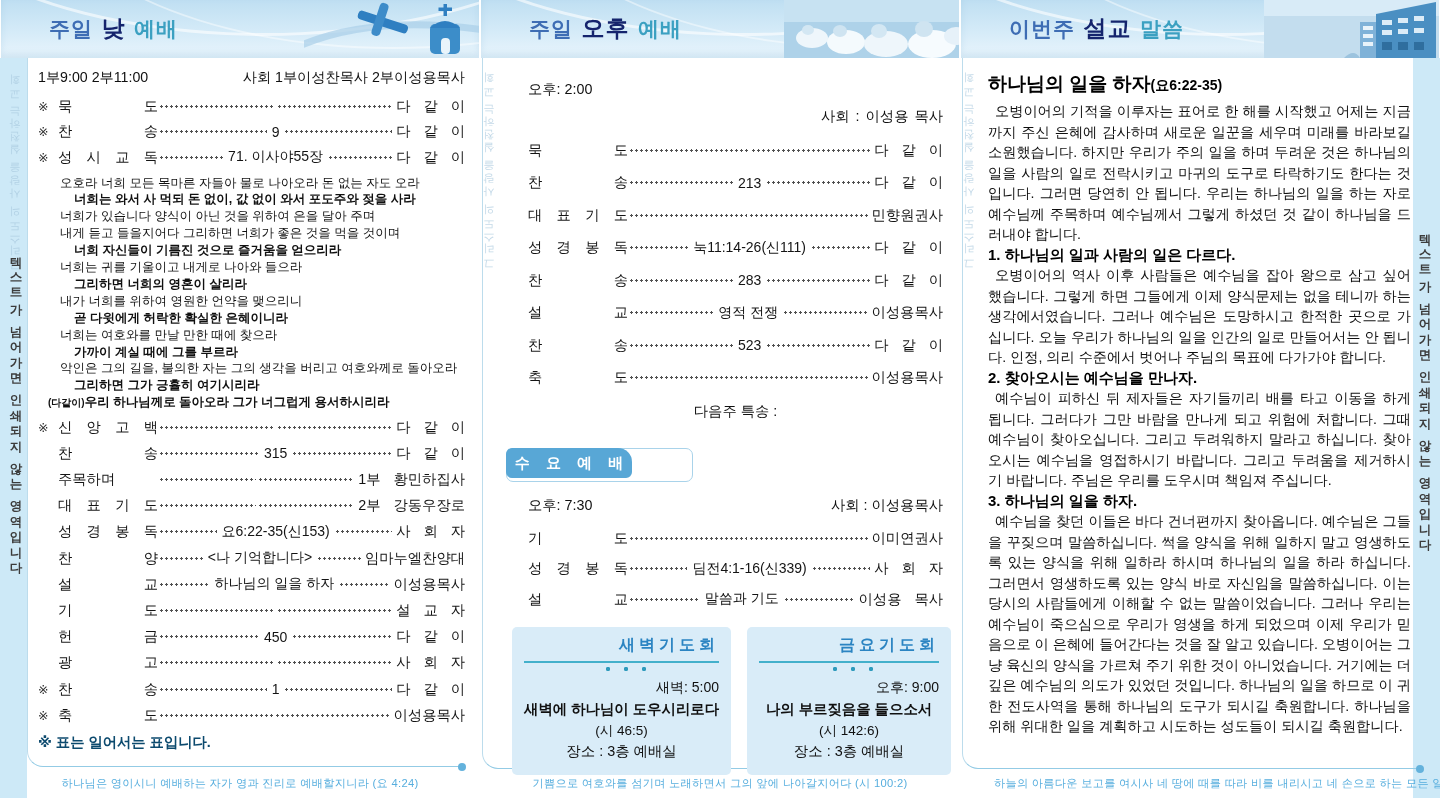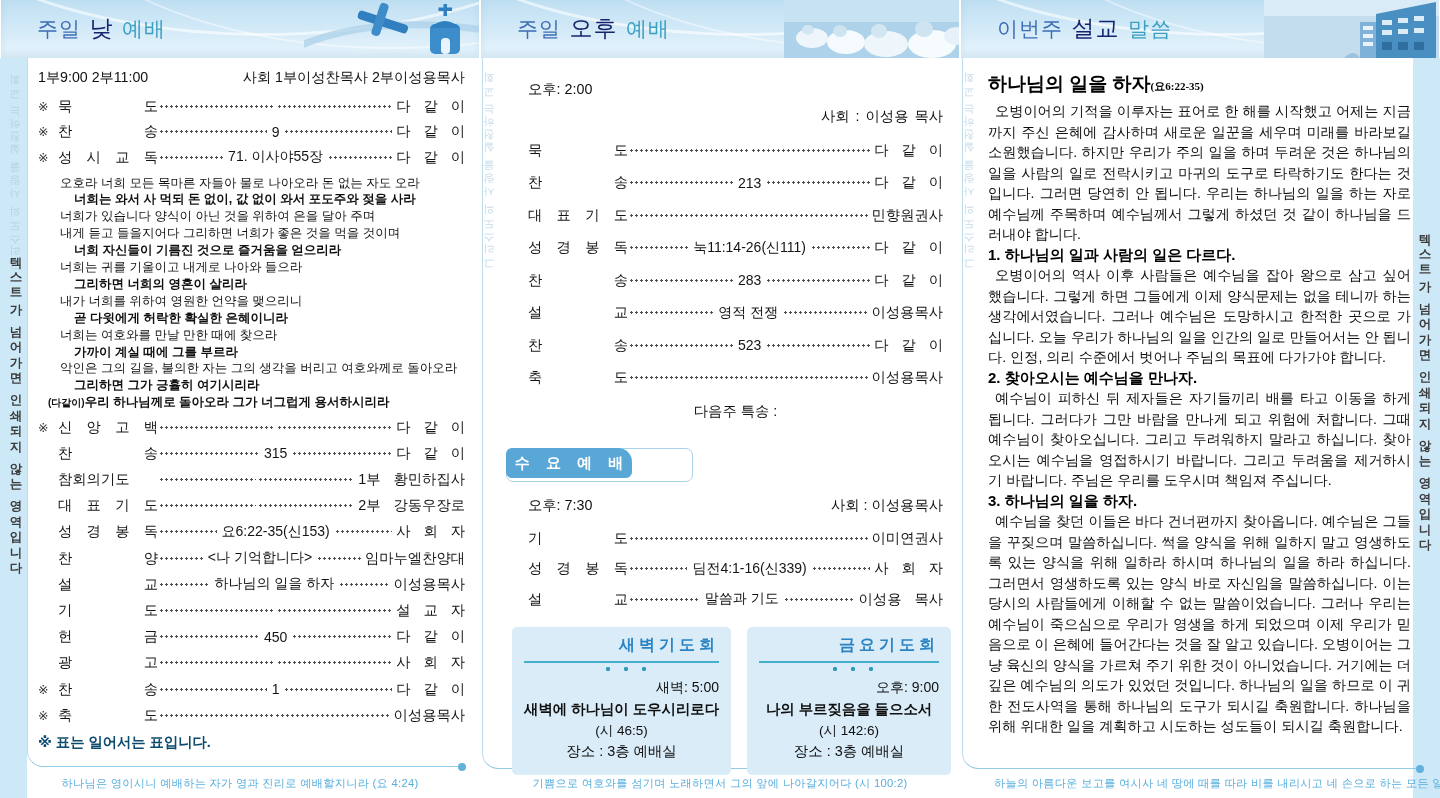--- a/index.html
+++ b/index.html
@@ -8,21 +8,21 @@
   .panel{position:relative;width:480px;height:798px;background:#fff;overflow:hidden;}
 
   
   .band{position:absolute;top:0;left:1px;right:1px;height:58px;overflow:hidden;
         background:linear-gradient(180deg,#bfdff2 0%,#d5ebf8 55%,#e9f5fc 100%);
         box-shadow:inset 0 -4px 6px rgba(130,180,215,.25);}
   .band::before{content:'';position:absolute;width:760px;height:360px;border-radius:50%;
         border:3px solid rgba(255,255,255,.6);top:-330px;left:-120px;}
   .band::after{content:'';position:absolute;width:700px;height:330px;border-radius:50%;
         border:2px solid rgba(255,255,255,.45);top:-285px;left:40px;}
-  .band-title{position:absolute;left:36px;top:13px;font-weight:normal;letter-spacing:1px;white-space:nowrap;z-index:2;}
+  .band-title{position:absolute;left:48px;top:13px;font-weight:bold;letter-spacing:1px;white-space:nowrap;z-index:2;}
   .t1{color:#3e6db4;font-size:21px;}
   .t2{color:#15246d;font-size:23px;margin:0 3px;}
   .t3{color:#3ba0c1;font-size:21px;}
   .band-art{position:absolute;right:0;top:0;height:58px;z-index:1;}
 
   
   .strip{position:absolute;top:58px;bottom:0;width:27px;background:#cde9f7;}
   .strip.sl{left:0;} .strip.sr{right:0;}
   .v-notice{position:absolute;writing-mode:vertical-rl;text-orientation:mixed;
         font-size:12.5px;font-weight:bold;color:#3c3c3c;letter-spacing:3px;z-index:3;white-space:pre;}
@@ -85,21 +85,21 @@
         background-size:18px 6px;background-repeat:repeat-x;background-position:3px 50%;}
   .pbox-time{text-align:right;font-size:14px;margin-bottom:3px;}
   .pbox-verse{text-align:center;font-weight:bold;font-size:14.4px;margin-bottom:3px;white-space:nowrap;}
   .pbox-ref{text-align:center;font-size:13.5px;margin-bottom:2px;}
   .pbox-place{text-align:center;font-size:14.4px;}
 
   
   .right-content{position:absolute;left:28px;right:29px;top:62px;z-index:2;}
   .sermon-title-line{margin:9px 0 4px;color:#000;}
   .sermon-title{font-size:19px;font-weight:bold;}
-  .sermon-ref{font-size:11px;font-weight:bold;font-family:Liberation Serif, serif;}
+  .sermon-ref{font-size:14px;font-weight:bold;}
   .sermon p{margin:0;font-size:14.2px;line-height:20.5px;text-align:justify;color:#0f0f0f;text-indent:7px;}
   .sermon .sh{font-size:15px;line-height:20.5px;font-weight:bold;color:#000;}
 </style>
 </head>
 <body>
 
 <div class="page">
 
   <div class="panel">
     <div class="band">
@@ -201,21 +201,21 @@
             <span class="star"></span>
             <span class="wlabel">찬 송</span>
             <span class="lead"></span>
             <span class="wcenter">315</span>
             <span class="lead"></span>
             <span class="wright">다 같 이</span>
           </div>
 
           <div class="wrow">
             <span class="star"></span>
-            <span class="wlabel">참회의기도</span>
+            <span class="wlabel">주목하며</span>
             <span class="lead"></span>
             <span class="wcenter"></span>
             <span class="lead"></span>
             <span class="wright">1부 황민하집사</span>
           </div>
 
           <div class="wrow">
             <span class="star"></span>
             <span class="wlabel">대 표 기 도</span>
             <span class="lead"></span>

